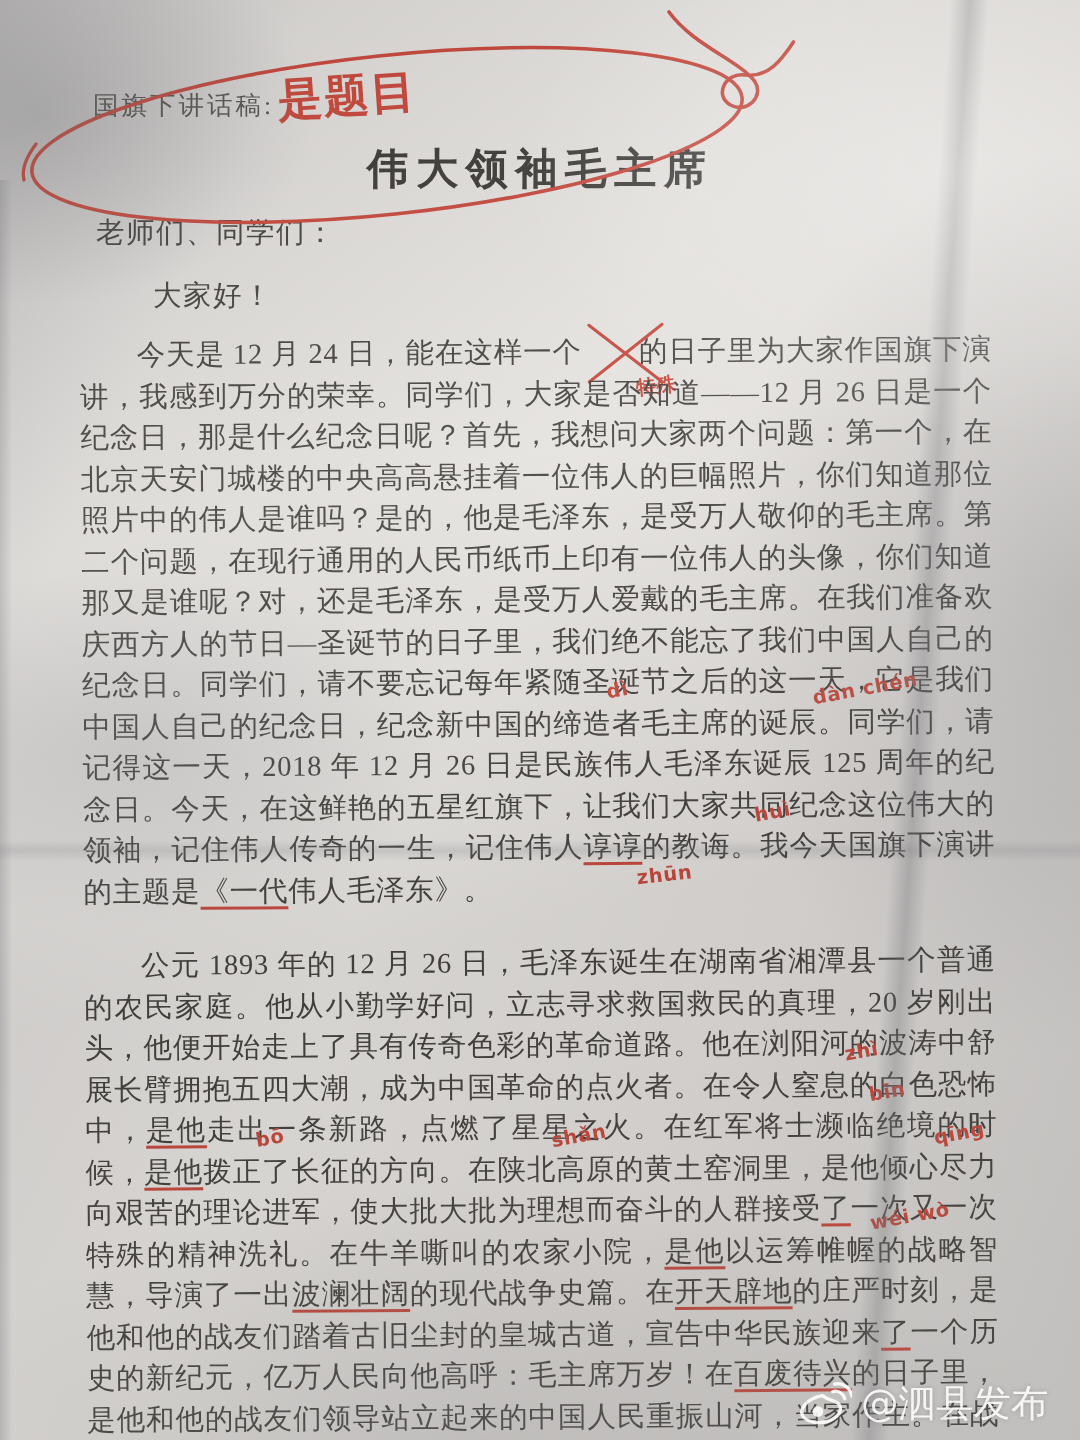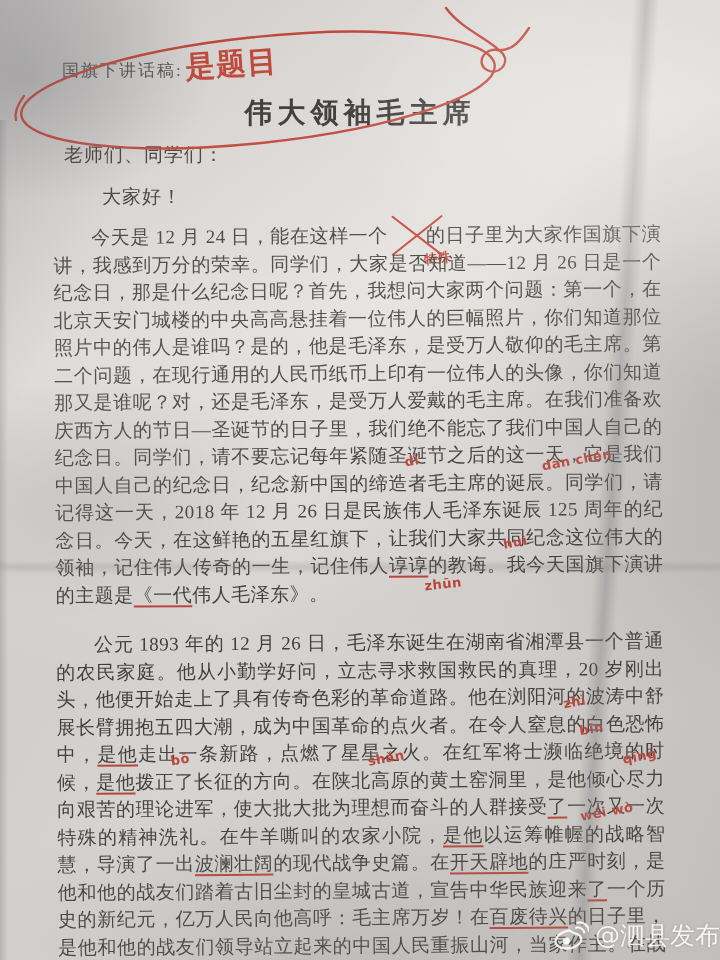--- a/index.html
+++ b/index.html
@@ -38,21 +38,21 @@
   .seg.strike{display:inline-block;position:relative;}
   .seg.strike::before,.seg.strike::after{content:"";position:absolute;left:-3px;right:-3px;top:48%;height:2px;background:#c0392b;border-radius:2px;}
   .seg.strike::before{transform:rotate(38deg);}
   .seg.strike::after{transform:rotate(-38deg);}
   .note{position:absolute;left:-2px;top:-15px;font-size:13px;line-height:13px;color:#c0392b;
     font-style:normal;font-weight:bold;white-space:nowrap;font-family:"DejaVu Sans",sans-serif;transform:rotate(-10deg);}
   .note.below{top:auto;bottom:-17px;transform:rotate(-6deg);}
 
   .red-marks{position:absolute;left:0;top:0;pointer-events:none;}
 
-  .watermark{position:absolute;right:0;bottom:8px;display:flex;align-items:center;gap:6px;
+  .watermark{position:absolute;right:21px;bottom:8px;display:flex;align-items:center;gap:6px;
     color:rgba(255,255,255,.88);font-size:25px;font-family:"DejaVu Sans",sans-serif;
     text-shadow:0 0 3px rgba(90,90,90,.35);}
 </style>
 </head>
 <body>
 
 <div class="photo">
   <div class="paper">
 
     <div class="header-row">

